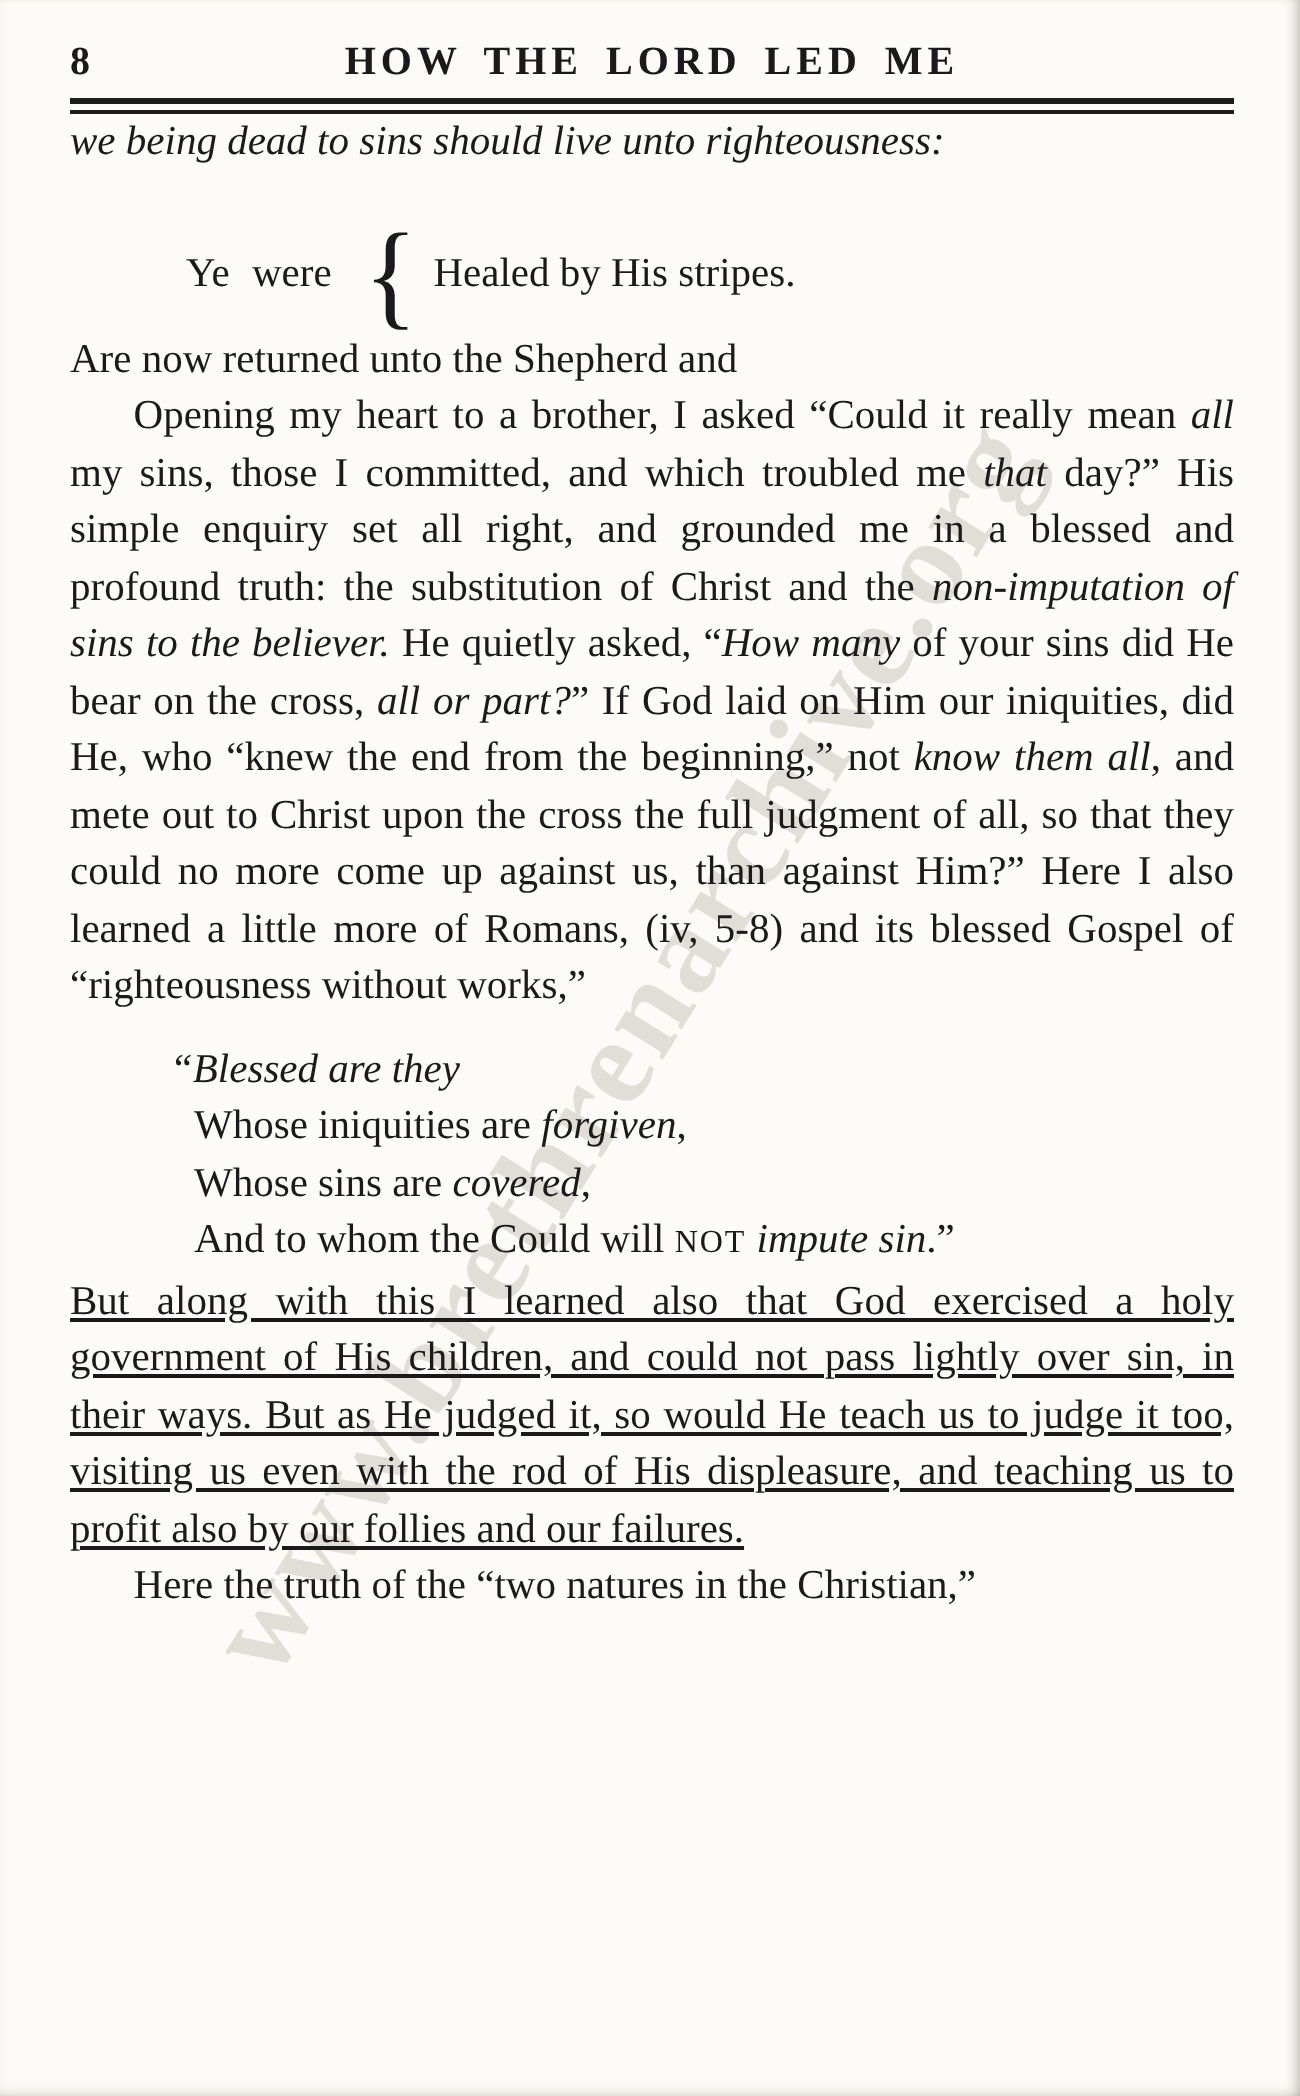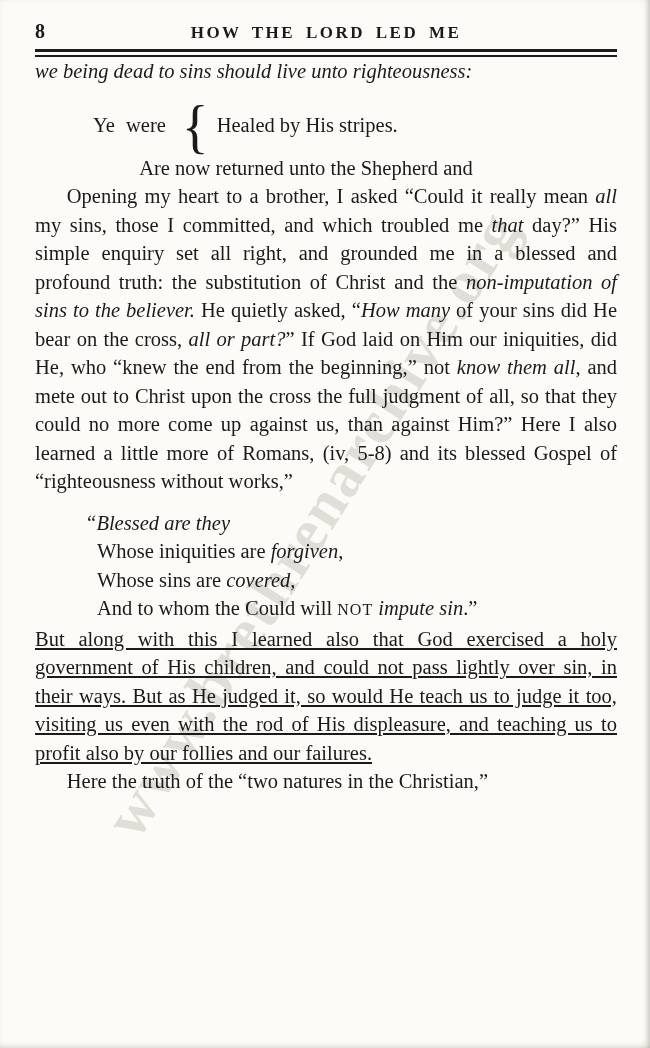--- a/index.html
+++ b/index.html
@@ -31,21 +31,21 @@
   }
   .header-row {
     display:flex;
     align-items:baseline;
     font-weight:bold;
   }
   .page-num { font-size:20px; width:60px; }
   .header-title {
     flex:1;
     text-align:center;
-    font-size:17px;
+    font-size:20px;
     letter-spacing:2.5px;
     word-spacing:4px;
   }
   .header-spacer { width:60px; }
   .double-rule {
     margin-top:6px;
     height:3px;
     border-top:3.5px solid #1c1c1c;
     border-bottom:2.5px solid #1c1c1c;
   }
@@ -56,36 +56,36 @@
   p.para {
     margin:0;
     text-align:justify;
   }
   .p0 { margin-top:24px;font-style:italic; }
   .indent { text-indent:1.55em; }
   .p2 { margin-top:14px; }
   .p3 { margin-top:14px;text-decoration:underline; }
   .p4 { margin-top:17px; }
 
-  .verse1 { margin-top:12px; }
+  .verse1 { margin-top:24px; }
   .verse1-top {
     display:flex;
     align-items:center;
     margin-left:58px;
   }
   .verse1-label { font-size:20.5px; word-spacing:6px; }
   .brace {
     font-size:56px;
     line-height:1;
     font-weight:400;
     margin:0 8px 0 16px;
     transform:scaleY(1.05);
   }
   .verse1-lines div { line-height:28.5px; }
-  .verse1-center { text-align:center; }
+  .verse1-center { }
   .verse1-center .v1-l3 { margin-right:40px; }
   .verse1-center .v1-l4 { margin-right:10px; }
 
   .verse2 { margin-top:13px; }
   .verse2 .v2-line { line-height:28.5px; }
   .v2-indent1 { margin-left:50px; }
   .v2-indent2 { margin-left:62px; }
 
   .it { font-style:italic; }
   .sc { font-size:0.78em; letter-spacing:1px; }

